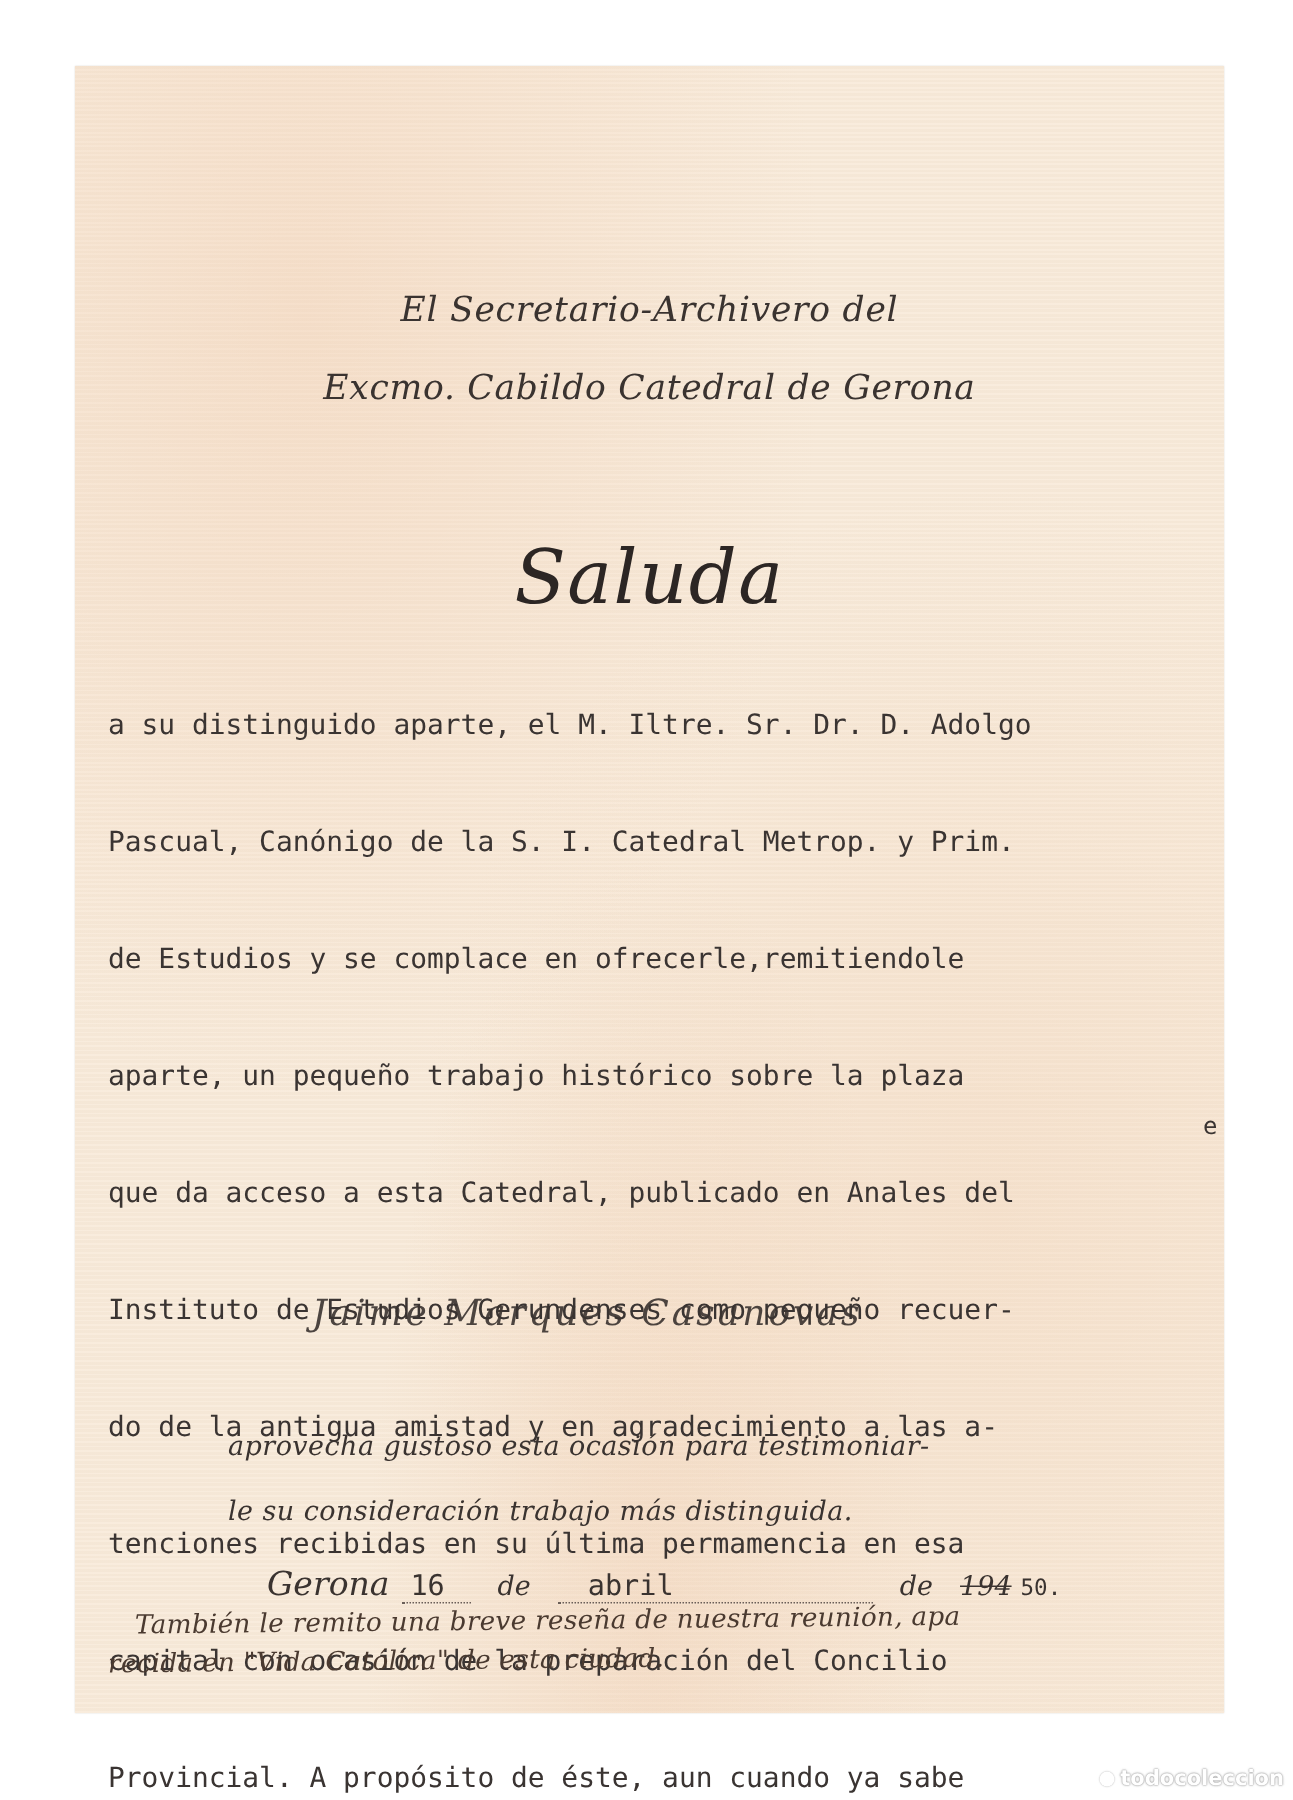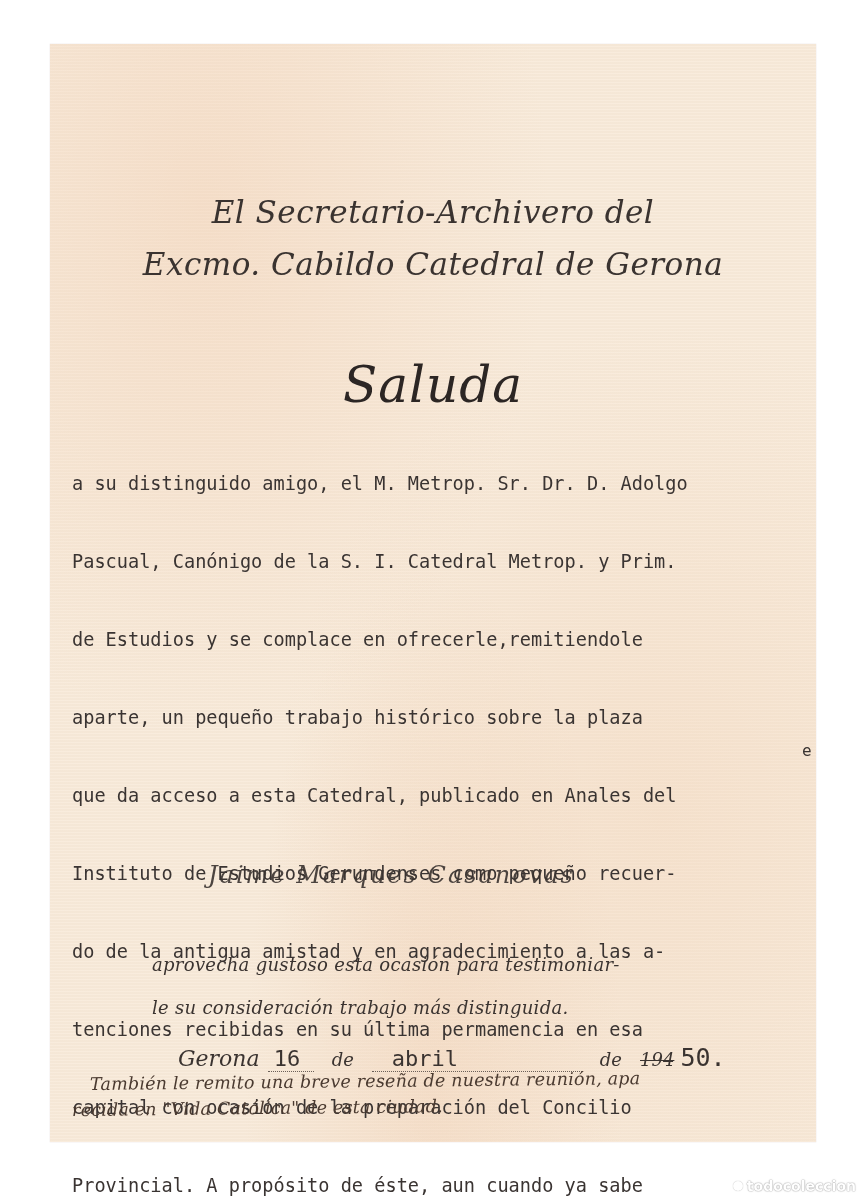--- a/index.html
+++ b/index.html
@@ -27,21 +27,21 @@
         repeating-linear-gradient(0deg, rgba(255,255,255,0.10) 0px, rgba(255,255,255,0.10) 1px, rgba(0,0,0,0.012) 1px, rgba(0,0,0,0.012) 3px);
       box-shadow: 0 0 1px rgba(120,90,70,0.25);
     }
     .header-line {
       position: absolute;
       left: 0;
       width: 766px;
       text-align: center;
       font-family: "DejaVu Serif", serif;
       font-style: italic;
-      font-size: 31px;
+      font-size: 23px;
       color: #3a3330;
       letter-spacing: 0.5px;
     }
     .header-1 { top: 150px; }
     .header-2 { top: 202px; }
     .saluda {
       position: absolute;
       left: 0;
       width: 766px;
       top: 312px;
@@ -113,39 +113,39 @@
       font-size: 22px;
     }
     .date-small-script {
       font-family: "DejaVu Serif", serif;
       font-style: italic;
       font-size: 18px;
       margin: 0 18px;
     }
     .date-typed {
       font-family: "DejaVu Sans Mono", monospace;
-      font-size: 22px;
+      font-size: 19px;
       margin-top: 12px;
     }
     .dotted {
       border-bottom: 1px dotted #6a5f58;
       display: inline-block;
     }
     .dot-day { width: 40px; padding-left: 6px; margin-left: 8px; }
     .dot-month { width: 190px; padding-left: 20px; }
     .date-year-prefix {
       font-family: "DejaVu Serif", serif;
       font-style: italic;
       font-size: 18px;
       text-decoration: line-through;
       text-decoration-thickness: 1px;
     }
     .date-year {
       font-family: "DejaVu Sans Mono", monospace;
-      font-size: 25px;
+      font-size: 15px;
       margin-left: 6px;
     }
     .handwritten {
       position: absolute;
       left: 22px;
       font-family: "DejaVu Serif", serif;
       font-style: italic;
       font-size: 17.5px;
       color: #4a3a30;
       letter-spacing: 0.2px;
@@ -179,21 +179,21 @@
 </head>
 <body>
 
 <div class="paper">
   <div class="header-line header-1">El Secretario-Archivero del</div>
   <div class="header-line header-2">Excmo. Cabildo Catedral de Gerona</div>
 
   <div class="saluda">Saluda</div>
 
   <div class="body-text">
-    <span class="body-line">a su distinguido amigo, el M. Metrop. Sr. Dr. D. Adolgo</span>
+    <span class="body-line">a su distinguido aparte, el M. Iltre. Sr. Dr. D. Adolgo</span>
     <span class="body-line">Pascual, Canónigo de la S. I. Catedral Metrop. y Prim.</span>
     <span class="body-line">de Estudios y se complace en ofrecerle,remitiendole</span>
     <span class="body-line">aparte, un pequeño trabajo histórico sobre la plaza</span>
     <span class="body-line">que da acceso a esta Catedral, publicado en Anales del</span>
     <span class="body-line">Instituto de Estudios Gerundenses como pequeño recuer-</span>
     <span class="body-line">do de la antigua amistad y en agradecimiento a las a-</span>
     <span class="body-line">tenciones recibidas en su última permamencia en esa</span>
     <span class="body-line">capital con ocasión de la preparación del Concilio</span>
     <span class="body-line">Provincial. A propósito de éste, aun cuando ya sabe</span>
     

